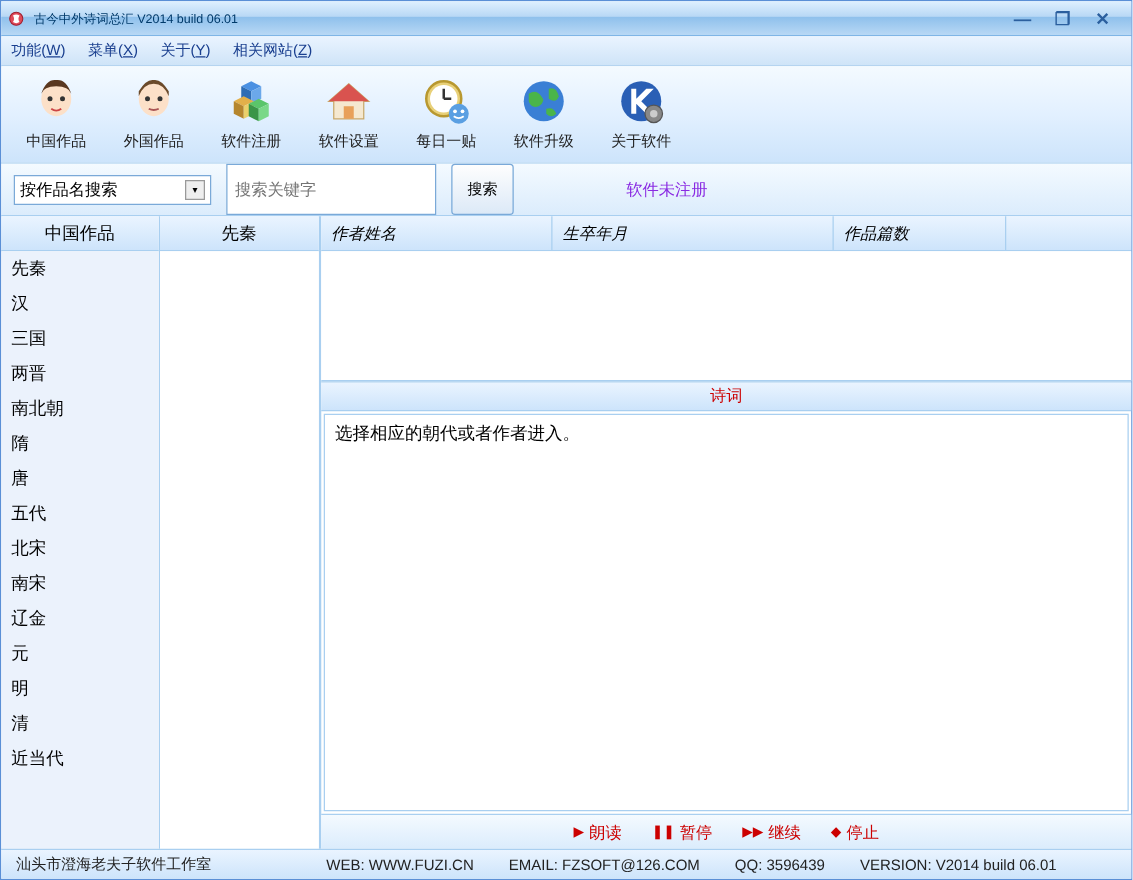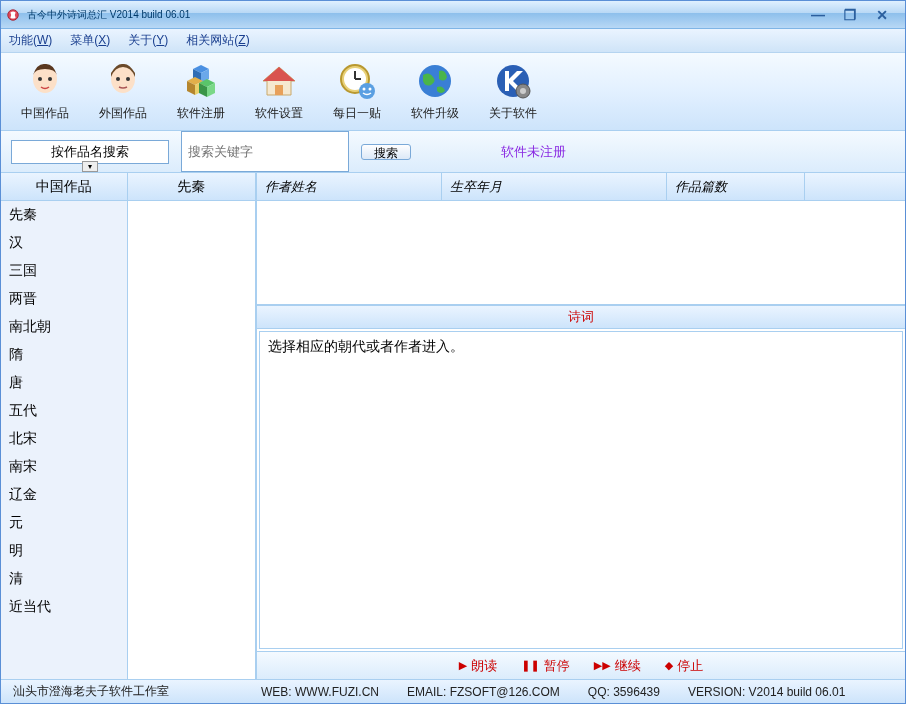--- a/index.html
+++ b/index.html
@@ -17,24 +17,24 @@
 .menubar { height: 24px; background: linear-gradient(to bottom, #eaf4ff, #cfe4f8); display: flex; align-items: center; padding: 0 8px; gap: 18px; border-bottom: 1px solid #b5d4f0; font-size: 12px; }
 .menu-item { color: #1a3f8f; cursor: pointer; }
 .menu-item u { text-decoration: underline; }
 
 .toolbar { height: 78px; background: linear-gradient(to bottom, #f4faff 0%, #e2f0ff 50%, #cde4fb 100%); display: flex; align-items: center; padding: 6px 20px; gap: 30px; border-bottom: 1px solid #a9cff0; }
 .tool-item { display: flex; flex-direction: column; align-items: center; gap: 4px; cursor: pointer; }
 .tool-icon { width: 40px; height: 40px; display: flex; align-items: center; justify-content: center; }
 .tool-label { font-size: 12px; color: #222; }
 
 .searchbar { height: 42px; background: linear-gradient(to bottom, #f4faff, #dbecfc); display: flex; align-items: center; padding: 0 10px; gap: 12px; border-bottom: 1px solid #a9cff0; }
-.search-dropdown { width: 158px; height: 24px; border: 1px solid #7aa9d8; background: #fff; padding: 2px 4px; font-size: 13px; display: flex; align-items: center; justify-content: space-between; flex-direction: column; }
+.search-dropdown { width: 158px; height: 24px; border: 1px solid #7aa9d8; background: #fff; padding: 2px 4px; font-size: 13px; display: flex; align-items: center; justify-content: space-between; }
 .search-dropdown-btn { width: 16px; height: 16px; border: 1px solid #999; background: #eee; font-size: 8px; display: flex; align-items: center; justify-content: center; }
 .search-input { width: 168px; height: 41px; border: 1px solid #7aa9d8; padding: 2px 6px; font-size: 13px; }
-.search-btn { width: 50px; height: 16px; background: linear-gradient(to bottom, #fefefe, #dce9f7); border: 1px solid #7aa9d8; border-radius: 3px; cursor: pointer; font-size: 12px; }
+.search-btn { width: 50px; height: 41px; background: linear-gradient(to bottom, #fefefe, #dce9f7); border: 1px solid #7aa9d8; border-radius: 3px; cursor: pointer; font-size: 12px; }
 .unreg-text { margin-left: 78px; color: #8a2be2; font-size: 13px; }
 
 .main { flex: 1; display: flex; min-height: 0; }
 .left-panel { width: 256px; display: flex; border-right: 1px solid #a9cff0; }
 .left-col { width: 127px; display: flex; flex-direction: column; border-right: 1px solid #a9cff0; }
 .left-header { height: 28px; background: linear-gradient(to bottom, #eaf4ff, #cde4fb); border-bottom: 1px solid #a9cff0; display: flex; align-items: center; justify-content: center; font-size: 14px; }
 .list-body { flex: 1; background: #ebf2fc; overflow-y: auto; }
 .list-body.white { background: #fff; }
 .list-item { padding: 5px 8px; font-size: 14px; cursor: pointer; }
 

